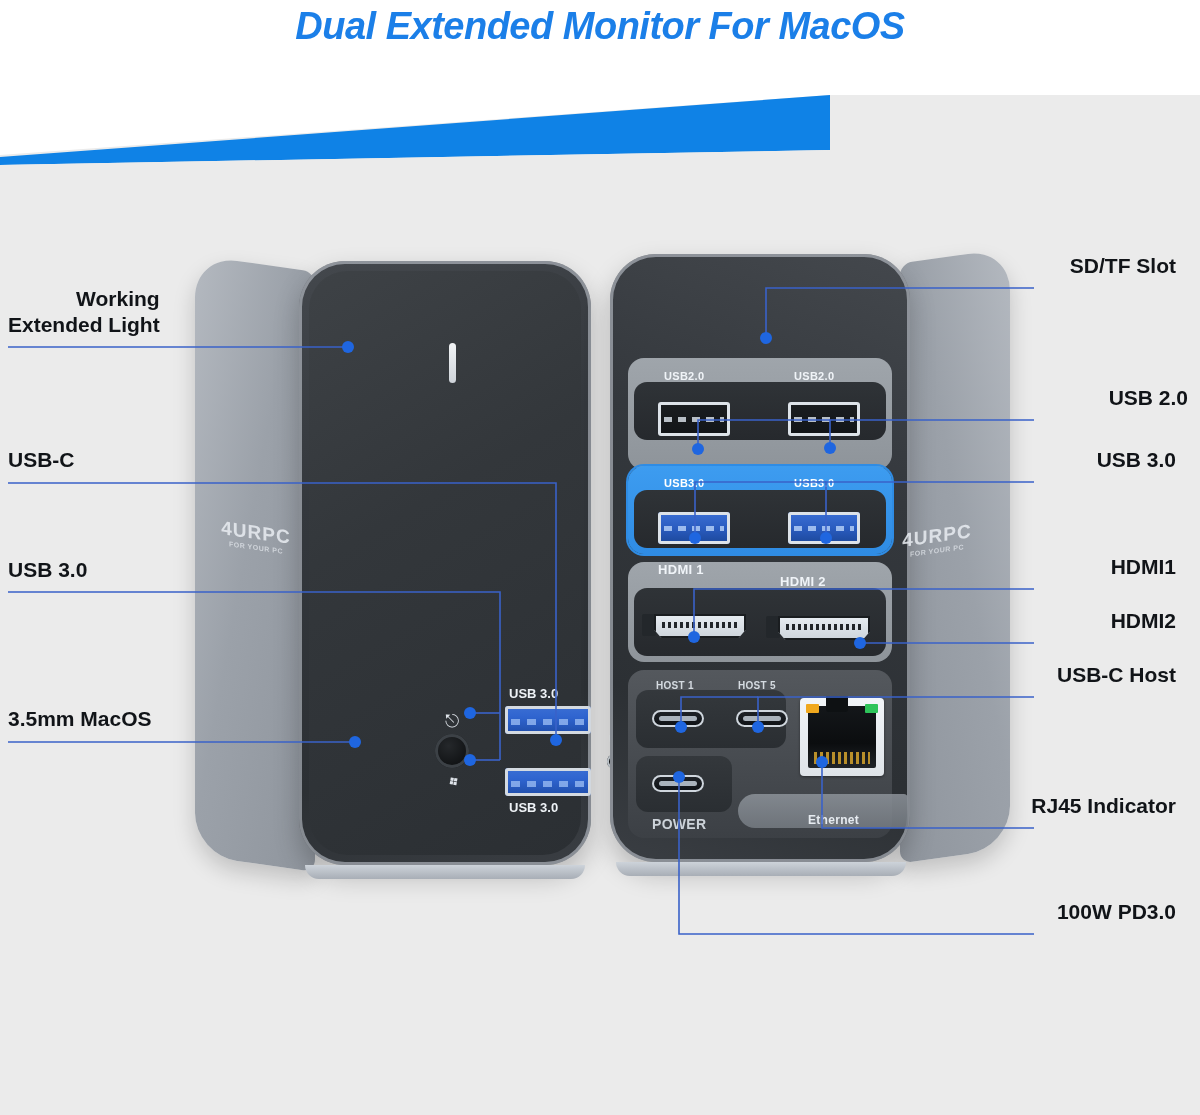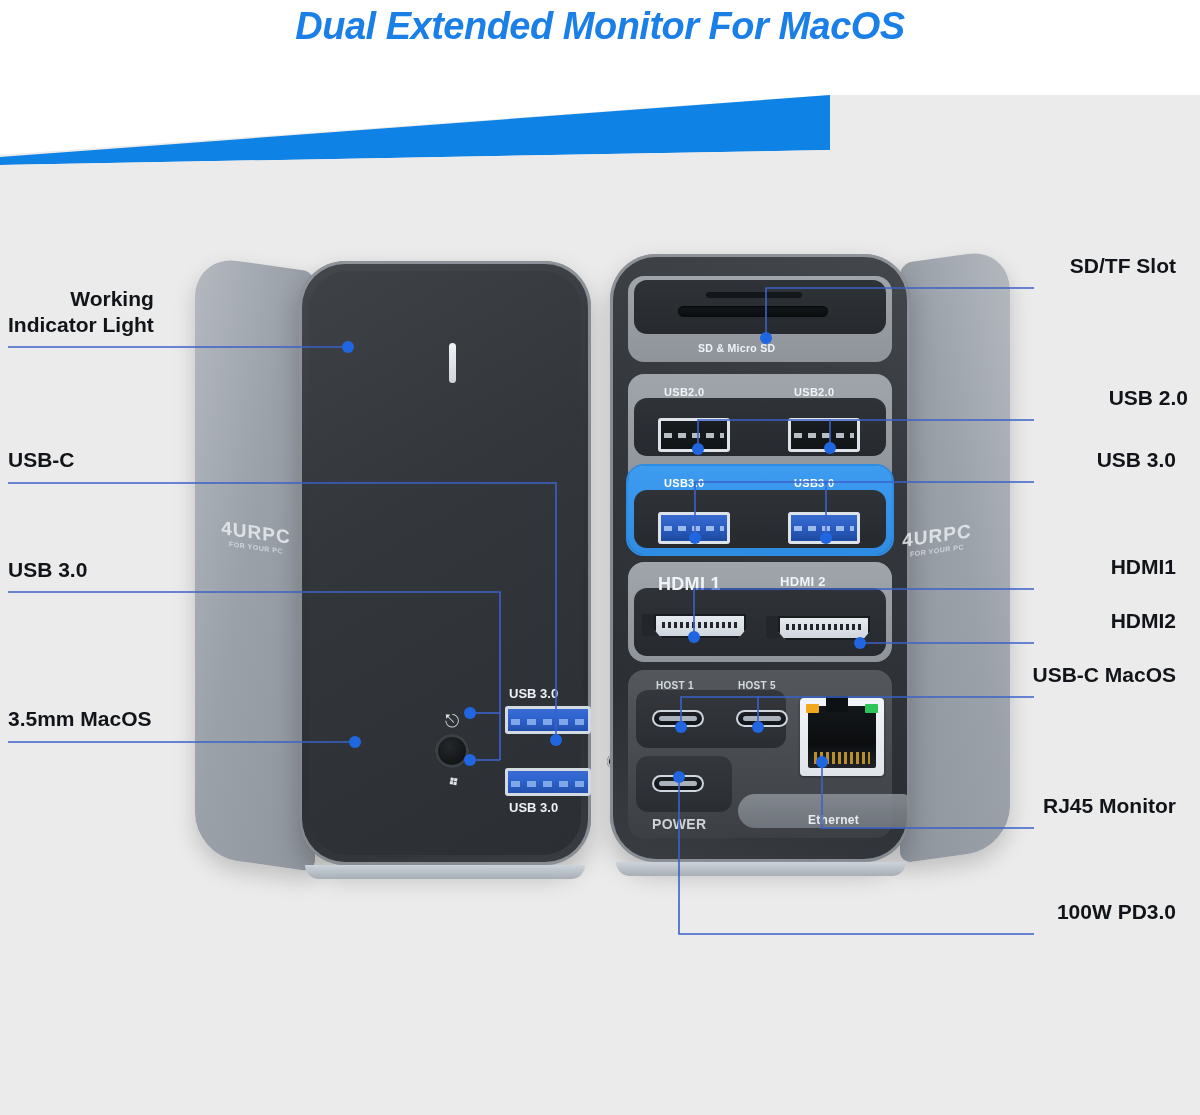--- a/index.html
+++ b/index.html
@@ -171,21 +171,21 @@
     background:linear-gradient(180deg,#15181b,#0a0c0e);
     box-shadow:inset 0 1px 2px rgba(0,0,0,.8);
   }
   .sd-slot-micro{
     position:absolute;left:72px;top:12px;width:96px;height:6px;border-radius:3px;
     background:#14171a;
   }
   #sd-caption{left:70px;top:66px;font-size:10.5px;}
 
   
-  #p-usb2{top:120px;height:112px;}
+  #p-usb2{top:104px;height:112px;}
   #p-usb2 .well{top:24px;height:58px;}
   .usb2-port{
     position:absolute;width:72px;height:34px;border-radius:3px;
     background:linear-gradient(180deg,#1b1e21 0%,#111417 100%);
     box-shadow:inset 0 0 0 3px #dde3e9;
   }
   .usb2-port::after{
     content:"";position:absolute;left:6px;right:6px;top:15px;height:5px;
     background:repeating-linear-gradient(90deg,#c9d1d9 0 8px,transparent 8px 14px);
     opacity:.9;
@@ -226,21 +226,21 @@
     content:"";position:absolute;left:8px;right:8px;top:8px;height:6px;
     background:repeating-linear-gradient(90deg,#22262a 0 3px,transparent 3px 6px);
   }
   .hdmi-tab{
     position:absolute;width:14px;height:22px;background:#23272b;border-radius:2px;
   }
   #hd-a{left:26px;top:52px;}
   #hd-a-tab{left:14px;top:52px;}
   #hd-b{left:150px;top:54px;}
   #hd-b-tab{left:138px;top:54px;}
-  #hd-lbl-a{left:30px;top:12px;font-size:18px;}
+  #hd-lbl-a{left:30px;top:0;font-size:13px;}
   #hd-lbl-b{left:152px;top:12px;font-size:13px;}
 
   
   #p-bottom{top:416px;height:168px;background:linear-gradient(180deg,#54585d 0%,#3c4045 100%);}
   .sub-well{
     position:absolute;background:linear-gradient(180deg,#34383c,#2a2e32);
     border-radius:12px;
   }
   #w-hosts{left:8px;top:20px;width:150px;height:58px;}
   #w-power{left:8px;top:86px;width:96px;height:56px;}
@@ -342,27 +342,20 @@
       <span class="bm-main">4URPC</span>
       <span class="bm-sub">FOR YOUR PC</span>
     </div>
     <div class="base-rim"></div>
   </div>
 
   <div class="device" id="dev-right">
     <div class="side"></div>
     <div class="front">
 
-      <div class="panel" id="p-sd">
-        <div class="well">
-          <div class="sd-slot-micro"></div>
-          <div class="sd-slot"></div>
-        </div>
-        <div class="plabel" id="sd-caption">SD  &amp;  Micro SD</div>
-      </div>
 
       <div class="panel" id="p-usb2">
         <div class="well"></div>
         <div class="plabel" id="u2-lbl-a">USB2.0</div>
         <div class="plabel" id="u2-lbl-b">USB2.0</div>
         <div class="usb2-port" id="u2-a"></div>
         <div class="usb2-port" id="u2-b"></div>
       </div>
 
       <div class="panel highlight" id="p-usb3">
@@ -464,27 +457,27 @@
       <circle cx="860" cy="643" r="6"></circle>
       <circle cx="681" cy="727" r="6"></circle>
       <circle cx="758" cy="727" r="6"></circle>
       <circle cx="822" cy="762" r="6"></circle>
       <circle cx="679" cy="777" r="6"></circle>
     </g>
   </svg>
 
   <div class="lbl left" style="left:8px;top:286px;">
     <div>Working</div>
-    <div>Indicator Light</div>
+    <div>Extended Light</div>
   </div>
   <div class="lbl left" style="left:8px;top:447px;">USB-C</div>
   <div class="lbl left" style="left:8px;top:557px;">USB 3.0</div>
   <div class="lbl left" style="left:8px;top:706px;">3.5mm  MacOS</div>
 
   <div class="lbl right" style="right:24px;top:253px;">SD/TF Slot</div>
   <div class="lbl right" style="right:12px;top:385px;">USB 2.0</div>
   <div class="lbl right" style="right:24px;top:447px;">USB 3.0</div>
   <div class="lbl right" style="right:24px;top:554px;">HDMI1</div>
   <div class="lbl right" style="right:24px;top:608px;">HDMI2</div>
-  <div class="lbl right" style="right:24px;top:662px;">USB-C MacOS</div>
-  <div class="lbl right" style="right:24px;top:793px;">RJ45 Monitor</div>
+  <div class="lbl right" style="right:24px;top:662px;">USB-C Host</div>
+  <div class="lbl right" style="right:24px;top:793px;">RJ45 Indicator</div>
   <div class="lbl right" style="right:24px;top:899px;">100W PD3.0</div>
 </div>
 
 </body></html>

